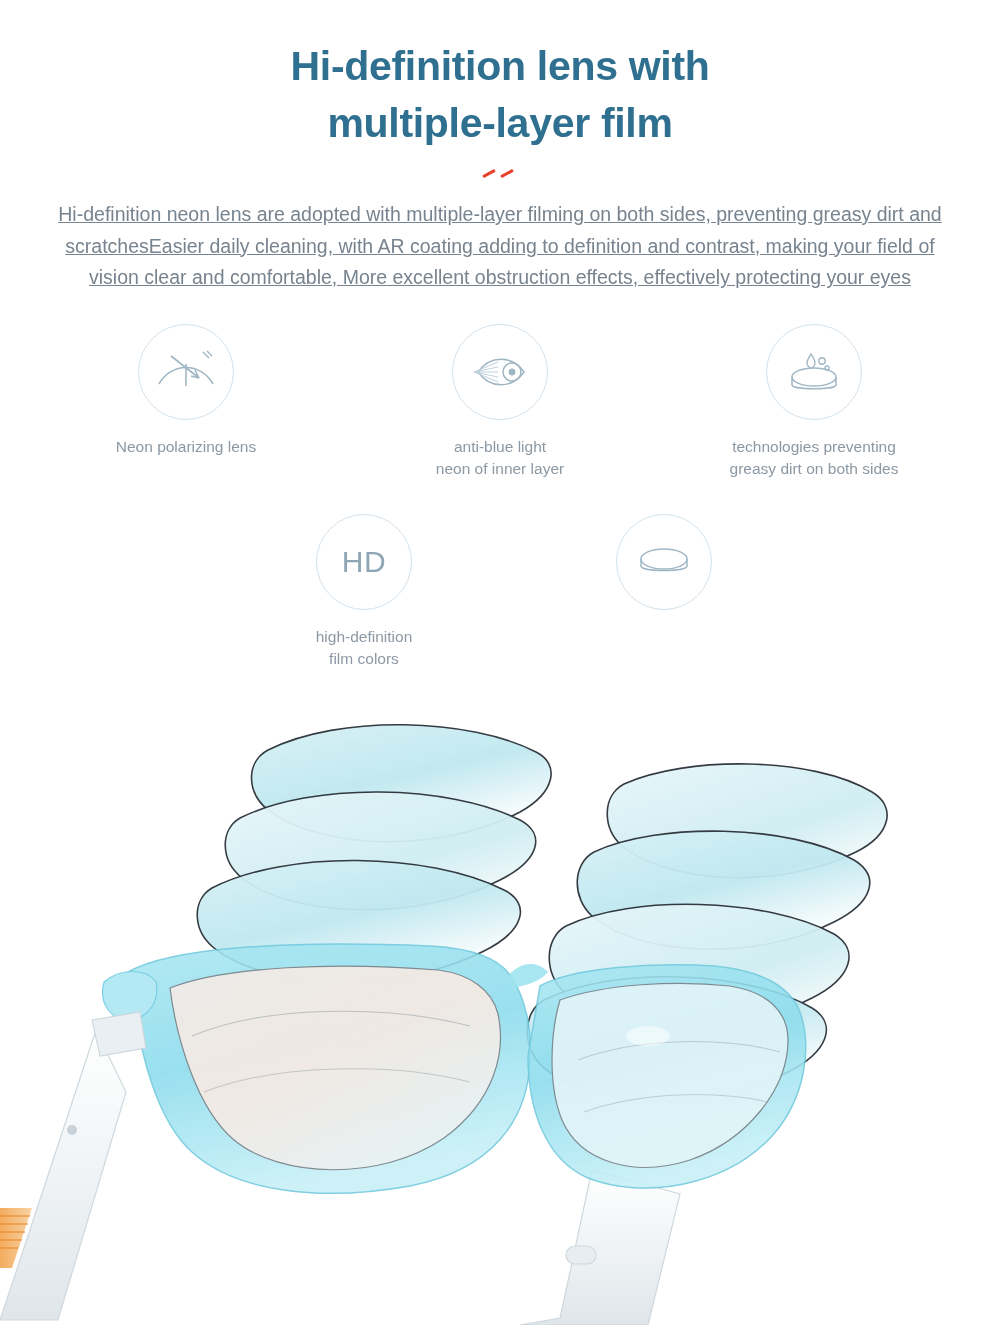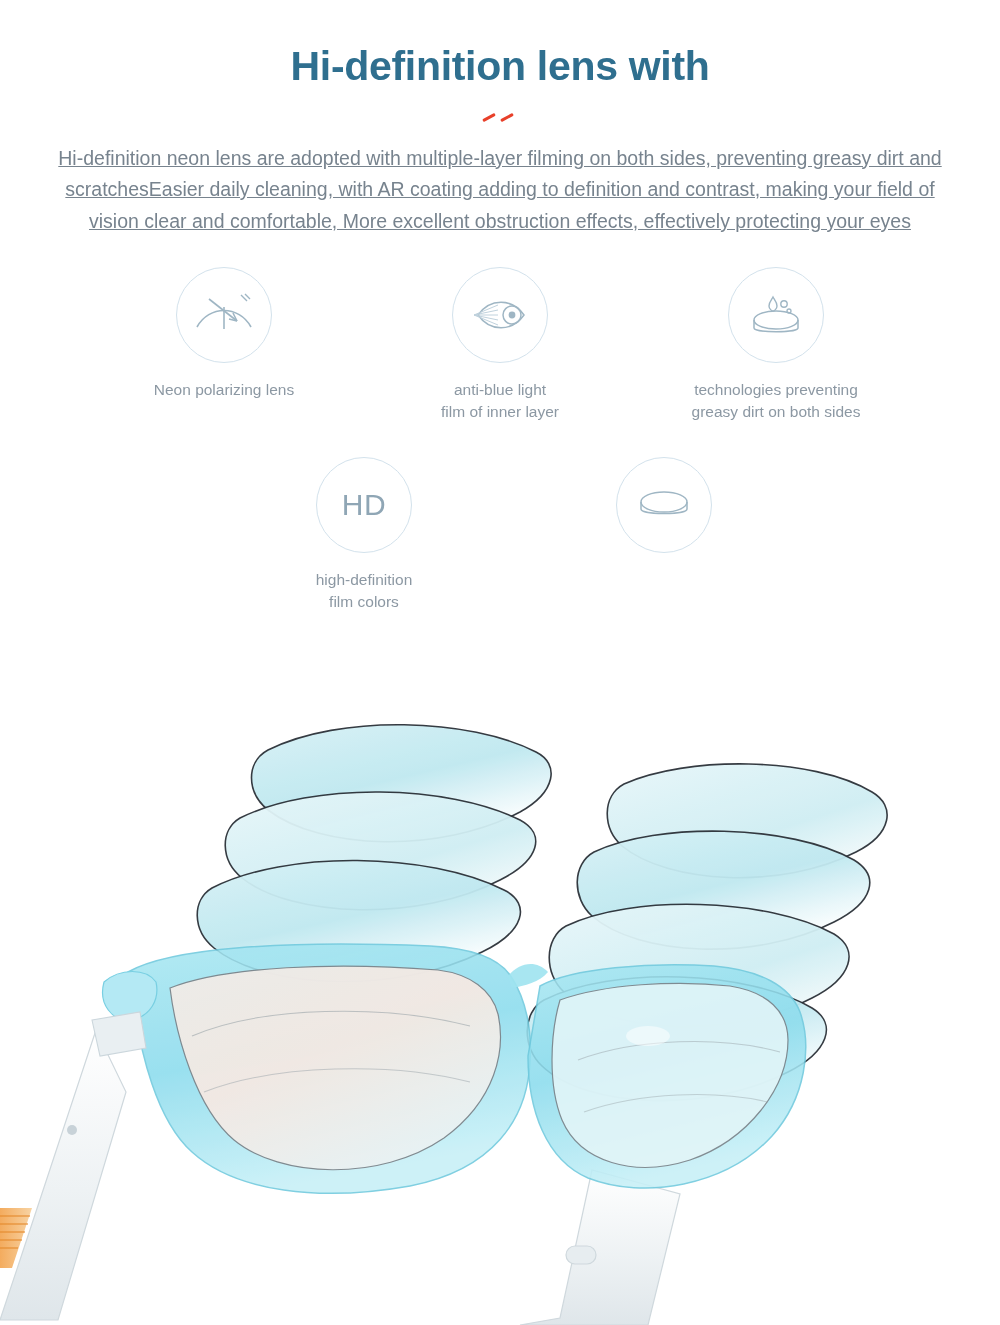--- a/index.html
+++ b/index.html
@@ -65,21 +65,21 @@
   
   .features {
     margin: 30px auto 0;
     width: 920px;
     position: relative;
   }
   .frow {
     display: flex;
     justify-content: center;
   }
-  .frow.row1 { gap: 64px; }
+  .frow.row1 { gap: 102px; }
   .frow.row2 { gap: 88px; margin-top: 34px; padding-left: 28px; }
 
   .feature {
     width: 212px;
     text-align: center;
   }
   .circle {
     width: 94px;
     height: 94px;
     margin: 0 auto;
@@ -114,20 +114,21 @@
     overflow: hidden;
   }
   .product svg { display: block; }
 </style>
 </head>
 <body>
 
 <div class="heading">
   <h1>
     <span class="title-line">Hi-definition lens with</span>
+    <span class="title-line">multiple-layer film</span>
   </h1>
   <div class="divider">
     <span class="s1"></span>
     <span class="s2"></span>
   </div>
 </div>
 
 <p class="lede">Hi-definition neon lens are adopted with multiple-layer filming on both sides, preventing greasy dirt and scratchesEasier daily cleaning, with AR coating adding to definition and contrast, making your field of vision clear and comfortable, More excellent obstruction effects, effectively protecting your eyes</p>
 
 <div class="features">
@@ -150,21 +151,21 @@
     <div class="feature">
       <div class="circle">
         <svg width="64" height="46" viewBox="0 0 64 46">
           <path d="M10 23 C22 6, 44 6, 56 23 C44 40, 22 40, 10 23 Z" fill="none" stroke="#9fb6c4" stroke-width="1.5"></path>
           <circle cx="44" cy="23" r="9" fill="none" stroke="#9fb6c4" stroke-width="1.5"></circle>
           <circle cx="44" cy="23" r="3.4" fill="#9fb6c4"></circle>
           <path d="M6 23 L30 13 M6 23 L30 18 M6 23 L30 23 M6 23 L30 28 M6 23 L30 33" stroke="#c0d2dd" stroke-width="1"></path>
         </svg>
       </div>
       <div class="fcaption" style="white-space:pre-line">anti-blue light
-film of inner layer</div>
+neon of inner layer</div>
     </div>
 
     <div class="feature">
       <div class="circle">
         <svg width="62" height="50" viewBox="0 0 62 50">
           <ellipse cx="31" cy="30" rx="22" ry="9" fill="none" stroke="#9fb6c4" stroke-width="1.5"></ellipse>
           <path d="M9 30 L9 38 C9 43, 53 43, 53 38 L53 30" fill="none" stroke="#9fb6c4" stroke-width="1.5"></path>
           <path d="M24 16 C24 12, 27 9, 28 7 C29 9, 32 12, 32 16 C32 19, 29 21, 28 21 C27 21, 24 19, 24 16 Z" fill="none" stroke="#9fb6c4" stroke-width="1.4"></path>
           <circle cx="39" cy="14" r="3.2" fill="none" stroke="#9fb6c4" stroke-width="1.4"></circle>
           <circle cx="44" cy="21" r="2" fill="none" stroke="#9fb6c4" stroke-width="1.3"></circle>

